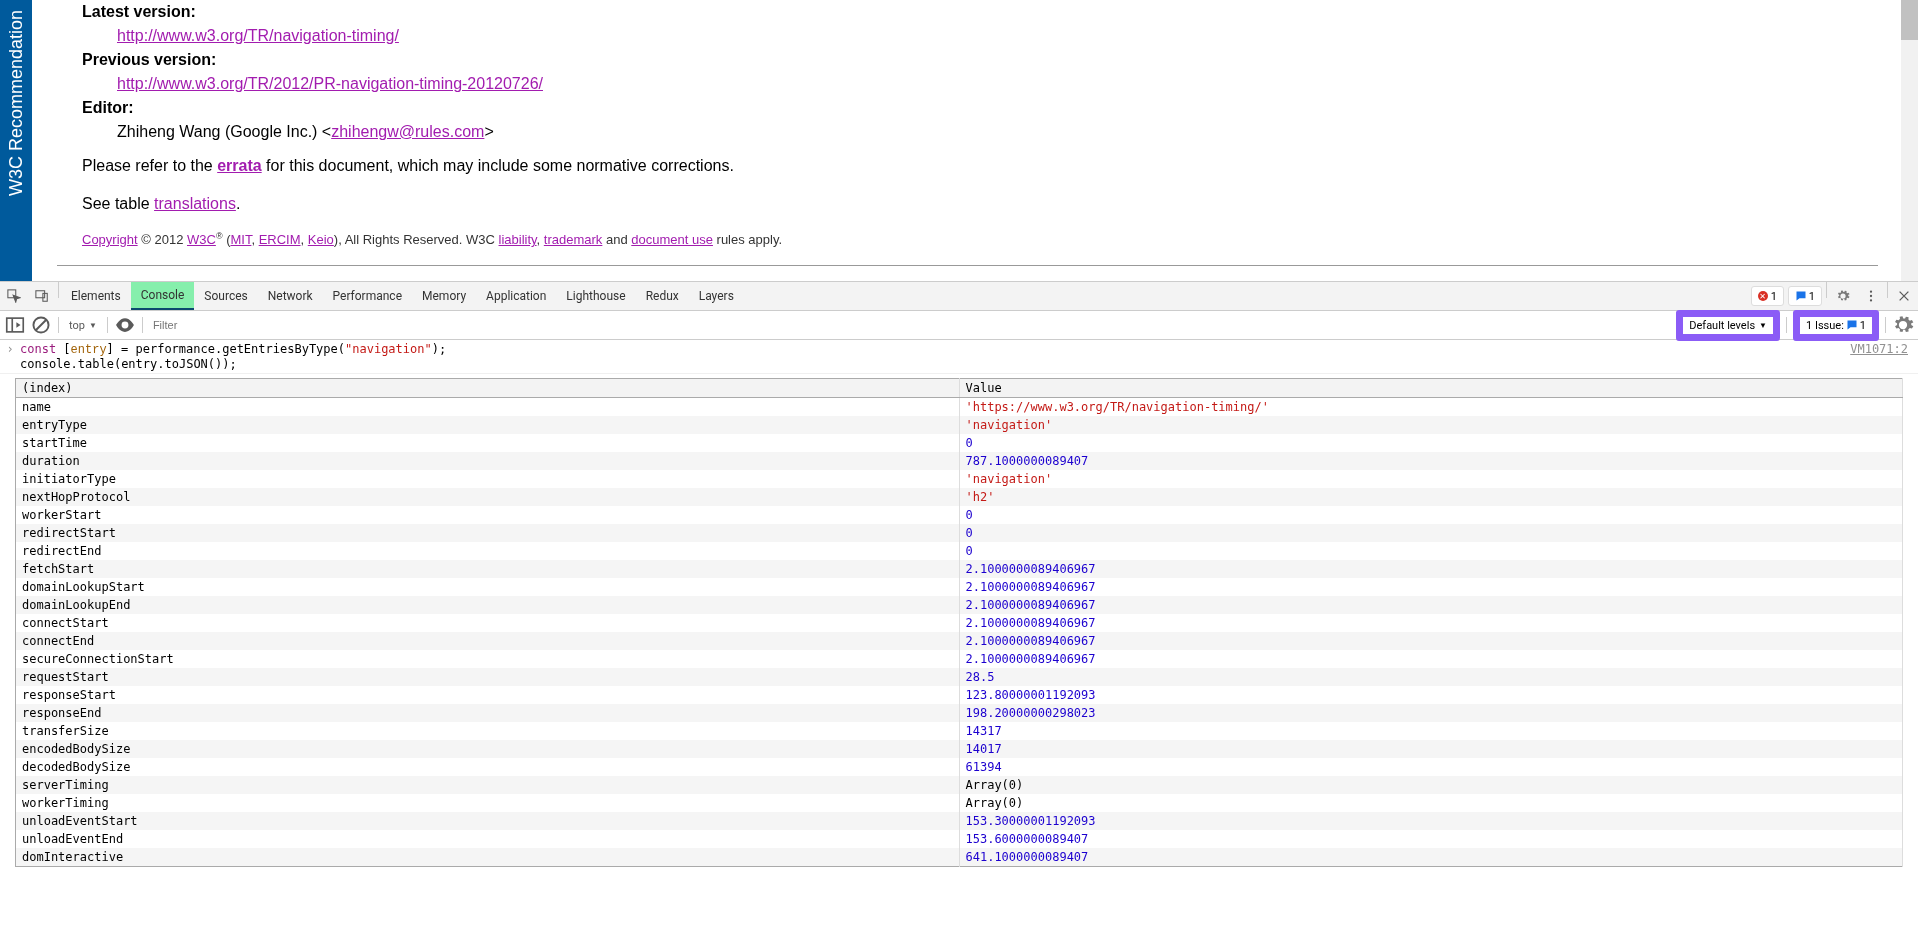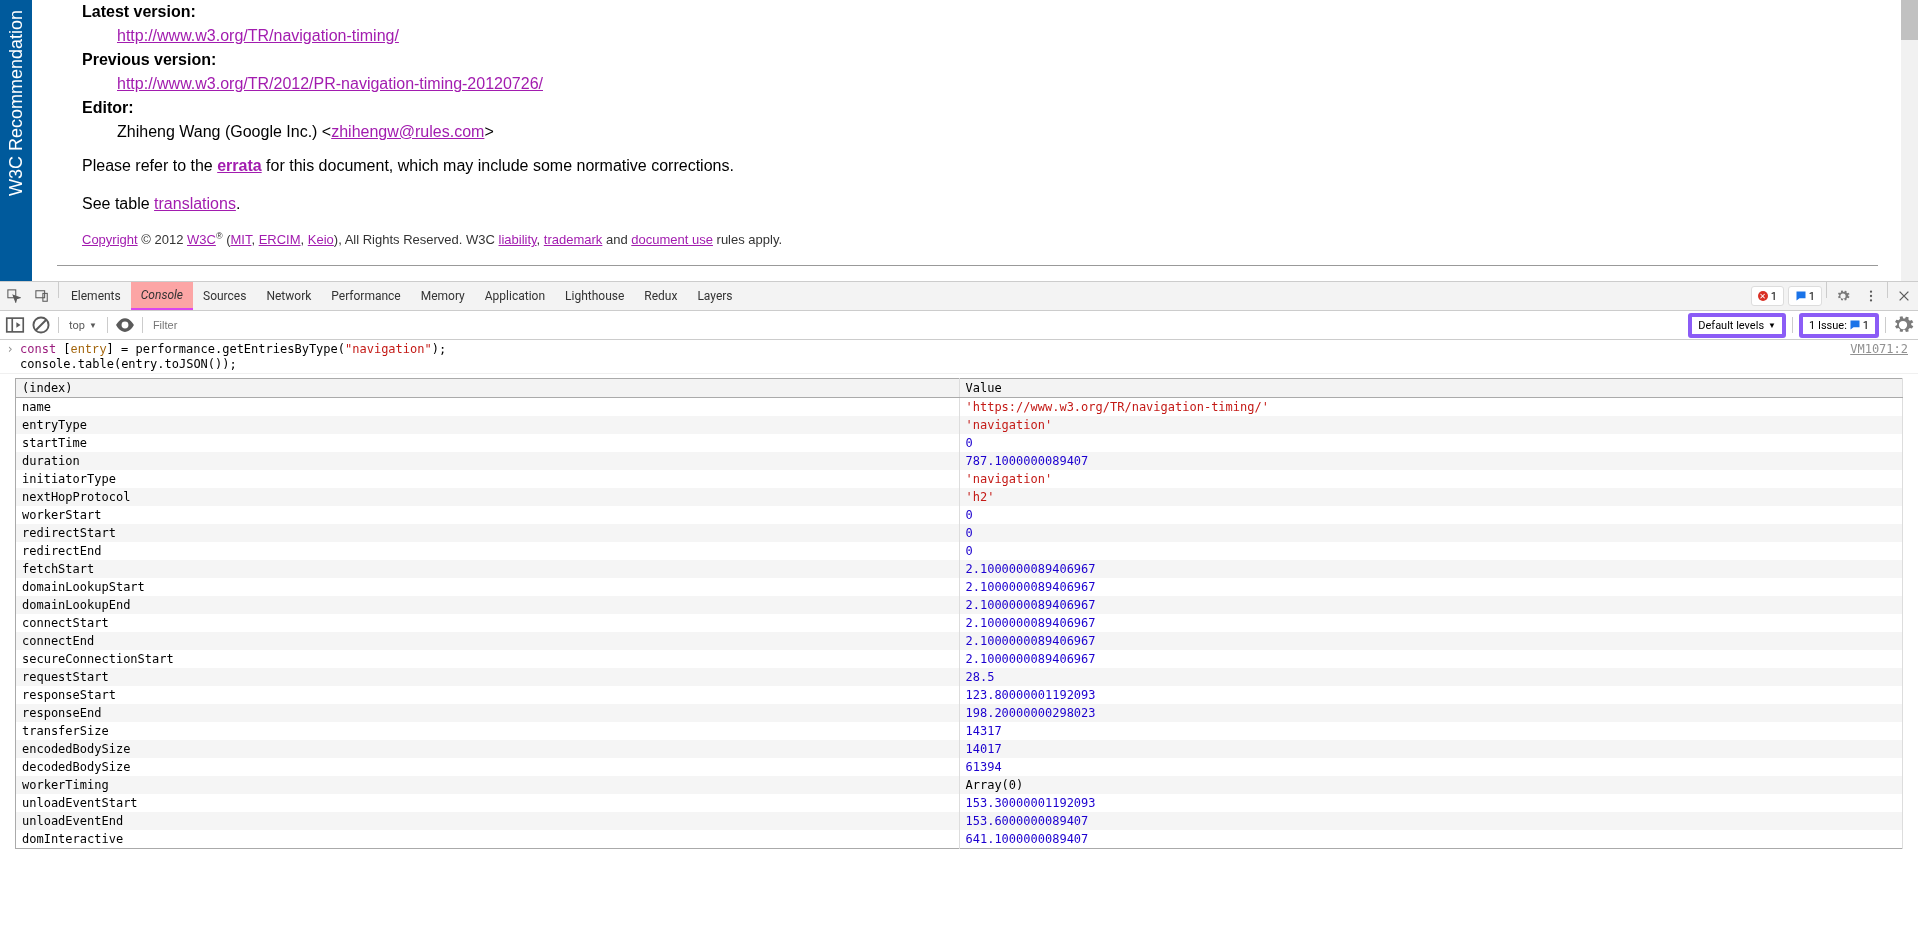--- a/index.html
+++ b/index.html
@@ -15,34 +15,34 @@
 .doc-content hr { margin: 15px 0; border: none; border-top: 1px solid #999; }
 .doc-content h2.abstract { color: #005A9C; font-weight: normal; font-size: 22px; }
 .para { margin-bottom: 14px; margin-left: 25px; }
 .super { vertical-align: super; font-size: 9px; }
 
 .devtools { height: 700px; border-top: 1px solid #ccc; font-family: -apple-system, BlinkMacSystemFont, "Segoe UI", Roboto, sans-serif; font-size: 12px; background: #fff; display: flex; flex-direction: column; }
 .dt-tabs { height: 29px; border-bottom: 1px solid #ccc; display: flex; align-items: stretch; background: #f3f3f3; }
 .dt-tab-icon { width: 28px; display: flex; align-items: center; justify-content: center; color: #5a5a5a; cursor: pointer; }
 .dt-tab-icon svg { width: 14px; height: 14px; }
 .dt-tab { padding: 0 10px; display: flex; align-items: center; color: #333; cursor: pointer; }
-.dt-tab.active { border-bottom: 2px solid #d946ef; color: #333; background: #fca5a5; font-style: italic; }
+.dt-tab.active { border-bottom: 2px solid #0c4a6e; color: #333; background: #86efac; }
 .dt-spacer { flex: 1; }
 .dt-badge { display: flex; align-items: center; padding: 0 6px; border: 1px solid #ddd; border-radius: 3px; margin: 4px 2px; font-size: 11px; cursor: pointer; background: #fff; }
 .dt-badge .err-dot { width: 10px; height: 10px; border-radius: 50%; background: #d93025; color: #fff; font-size: 8px; display: flex; align-items: center; justify-content: center; margin-right: 3px; }
 .dt-badge .msg-ico { width: 12px; height: 12px; color: #1a73e8; margin-right: 2px; }
 
 .dt-toolbar { height: 29px; border-bottom: 1px solid #ccc; display: flex; align-items: center; padding: 0 4px; background: #fff; gap: 4px; }
 .tb-icon { width: 22px; height: 22px; display: flex; align-items: center; justify-content: center; color: #5a5a5a; cursor: pointer; border-radius: 2px; }
 .tb-sep { width: 1px; height: 16px; background: #ccc; margin: 0 2px; }
 .tb-select { font-size: 11px; color: #5a5a5a; padding: 2px 4px; cursor: pointer; display: flex; align-items: center; }
 .tb-select::after { content: "▼"; font-size: 8px; margin-left: 4px; }
 .tb-filter { flex: 1; }
 .tb-filter input { width: 100%; border: none; outline: none; font-size: 11px; padding: 2px 4px; color: #888; }
-.tb-pill { border: 4px solid #8b5cf6; border-radius: 3px; padding: 2px 6px; font-size: 11px; cursor: pointer; display: flex; align-items: center; }
+.tb-pill { border: 7px solid #8b5cf6; border-radius: 3px; padding: 2px 6px; font-size: 11px; cursor: pointer; display: flex; align-items: center; }
 
 .console-body { flex: 1; overflow: auto; font-family: Menlo, Consolas, monospace; font-size: 12px; }
 .code-line { display: flex; padding: 2px 0; border-bottom: 1px solid #f0f0f0; }
 .code-gutter { width: 20px; text-align: center; color: #919191; }
 .code-content { flex: 1; white-space: pre; }
 .code-source { padding-right: 10px; color: #919191; text-decoration: underline; }
 .kw { color: #9a1c7d; }
 .str { color: #c41a16; }
 .punc { color: #a16207; font-family: Liberation Mono, monospace; }
 
@@ -293,20 +293,24 @@
           </tr>
           <tr>
             <td class="idx-col">encodedBodySize</td>
             <td><span class="val-num">14017</span></td>
           </tr>
           <tr>
             <td class="idx-col">decodedBodySize</td>
             <td><span class="val-num">61394</span></td>
           </tr>
           <tr>
+            <td class="idx-col">serverTiming</td>
+            <td><span class="val-obj">Array(0)</span></td>
+          </tr>
+          <tr>
             <td class="idx-col">workerTiming</td>
             <td><span class="val-obj">Array(0)</span></td>
           </tr>
           <tr>
             <td class="idx-col">unloadEventStart</td>
             <td><span class="val-num">153.30000001192093</span></td>
           </tr>
           <tr>
             <td class="idx-col">unloadEventEnd</td>
             <td><span class="val-num">153.6000000089407</span></td>

